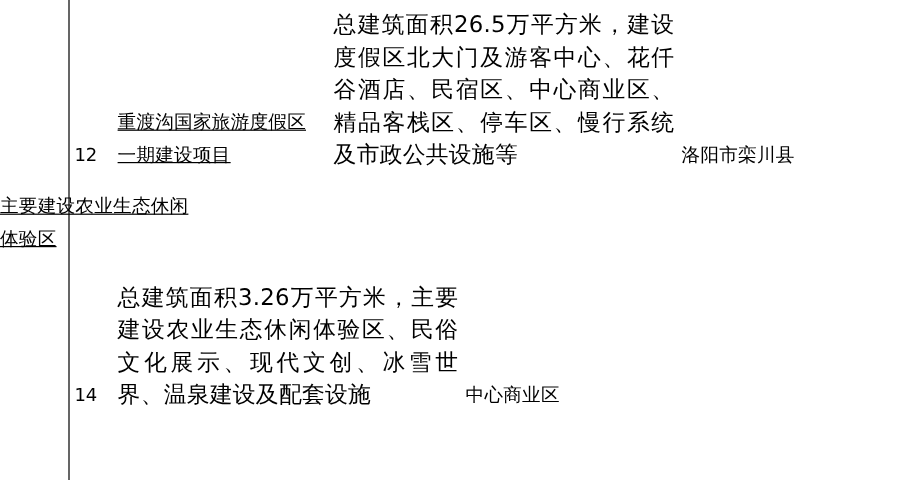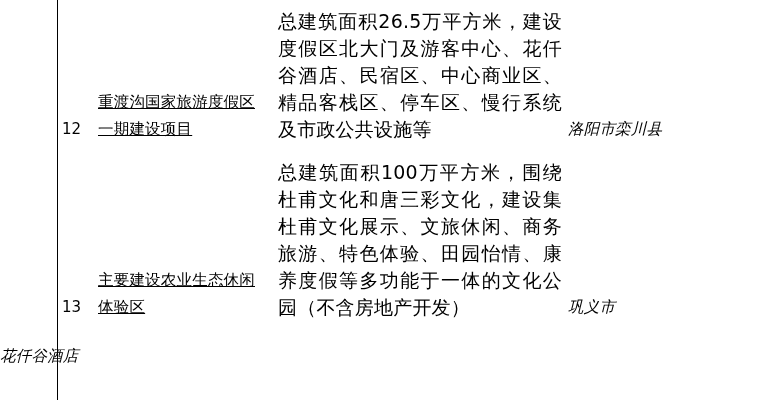--- a/index.html
+++ b/index.html
@@ -73,44 +73,42 @@
     text-align: justify;
     text-justify: inter-ideograph;
   }
   .cell-loc {
     width: 197px;
     box-sizing: border-box;
     font-size: 15.5px;
     line-height: 27px;
     letter-spacing: 0.2px;
     white-space: nowrap;
-    font-style: italic;
   }
 </style>
 </head>
 <body>
 
 <div class="page">
 
   <div class="left-rule"></div>
 
   <div class="table">
 
     <div class="row r1">
       <div class="cell-num">12</div>
       <div class="cell-name">重渡沟国家旅游度假区一期建设项目</div>
       <div class="cell-desc">总建筑面积26.5万平方米，建设度假区北大门及游客中心、花仟谷酒店、民宿区、中心商业区、精品客栈区、停车区、慢行系统及市政公共设施等</div>
       <div class="cell-loc">洛阳市栾川县</div>
     </div>
 
     <div class="row r2">
-      <div class="cell-num">13</div>
       <div class="cell-name">主要建设农业生态休闲体验区</div>
-      <div class="cell-desc">总建筑面积100万平方米，围绕杜甫文化和唐三彩文化，建设集杜甫文化展示、文旅休闲、商务旅游、特色体验、田园怡情、康养度假等多功能于一体的文化公园（不含房地产开发）</div>
-      <div class="cell-loc">巩义市</div>
     </div>
 
     <div class="row r3">
-      <div class="cell-loc">花仟谷酒店</div>
+      <div class="cell-num">14</div>
+      <div class="cell-desc">总建筑面积3.26万平方米，主要建设农业生态休闲体验区、民俗文化展示、现代文创、冰雪世界、温泉建设及配套设施</div>
+      <div class="cell-loc">中心商业区</div>
     </div>
 
   </div>
 </div>
 
 </body></html>

